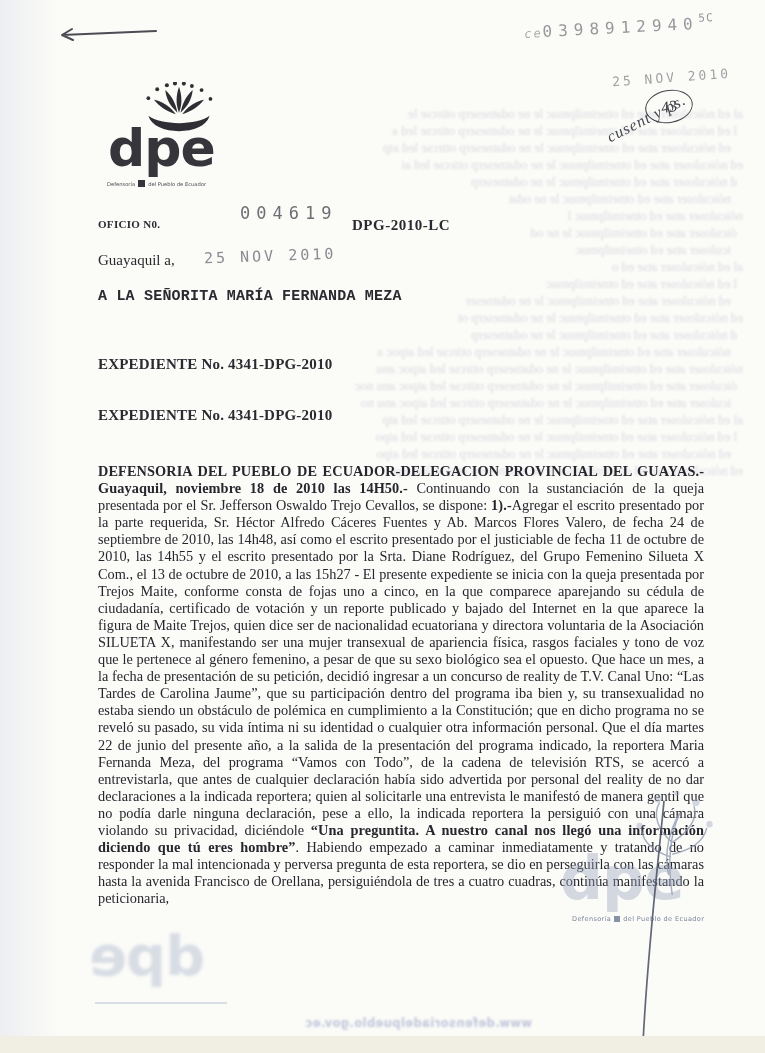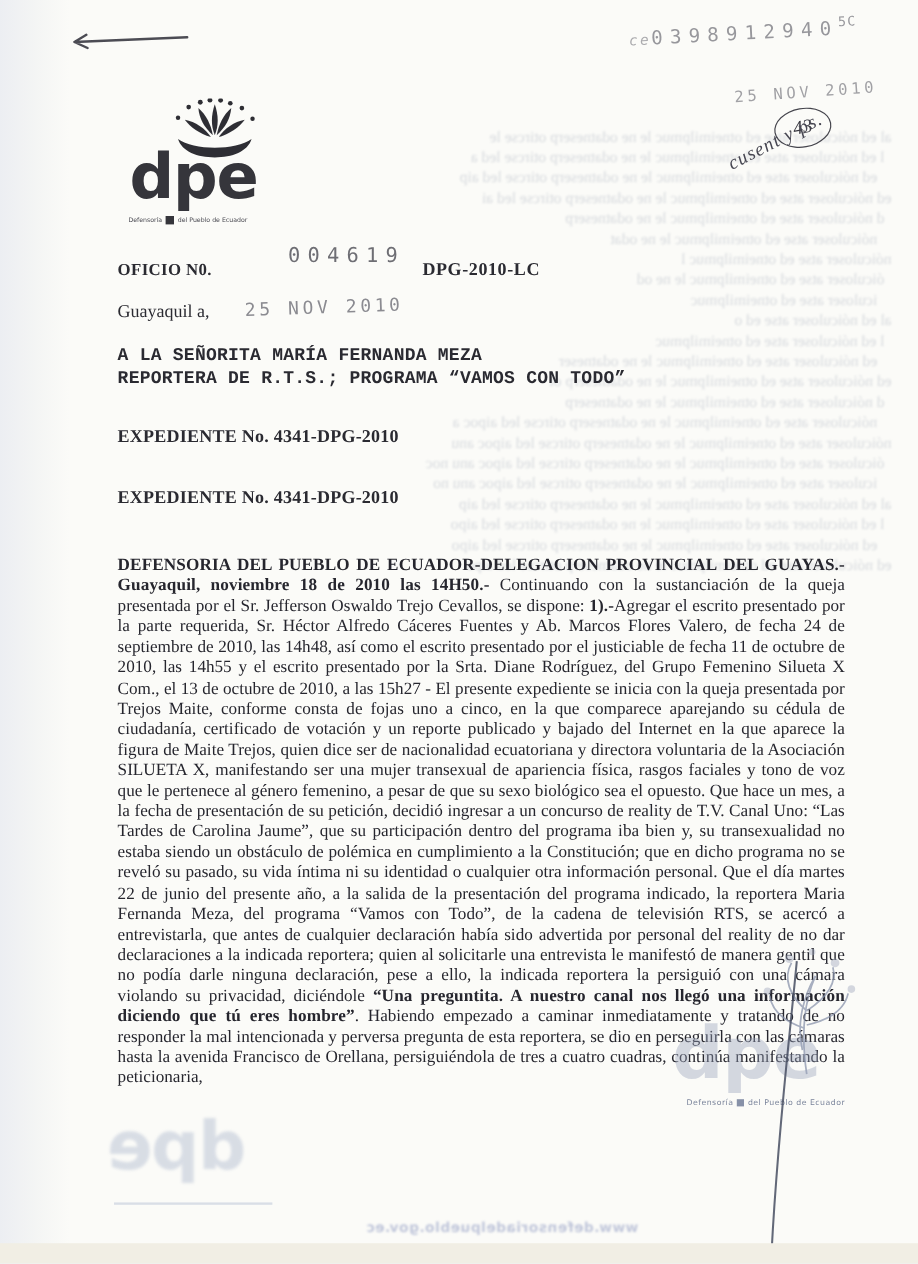--- a/index.html
+++ b/index.html
@@ -32,21 +32,21 @@
   .handnote{left:604px;top:130px;transform:rotate(-27deg);transform-origin:left top;
     font-style:italic;font-size:16px;color:#464651;letter-spacing:1px;white-space:nowrap;}
   
   .logo-flower{left:138px;top:82px;}
   .logo-text{left:108px;top:122px;font-family:"DejaVu Sans",sans-serif;font-weight:bold;
     font-size:52px;line-height:1;color:#35353b;letter-spacing:-1px;}
   .logo-caption{left:107px;top:180px;width:120px;display:flex;align-items:center;gap:3px;
     font-family:"DejaVu Sans",sans-serif;font-size:5.2px;color:#4a4a52;white-space:nowrap;}
   .logo-caption .sq{width:7px;height:7px;background:#35353b;flex:0 0 auto;}
   
-  .oficio-label{left:98px;top:218px;font-weight:bold;font-size:14px;letter-spacing:.3px;}
+  .oficio-label{left:98px;top:218px;font-weight:bold;font-size:11px;letter-spacing:.3px;}
   .oficio-num{left:216px;top:203px;font-family:"DejaVu Sans Mono",monospace;
     font-size:17px;letter-spacing:6px;color:#67676d;opacity:.95;margin-left:24px;}
   .oficio-code{left:352px;top:217px;font-weight:bold;font-size:15px;letter-spacing:.5px;}
   .place-line{left:98px;top:252px;font-size:15px;}
   .date-mid{left:204px;top:247px;transform:rotate(-2deg);
     font-family:"DejaVu Sans Mono",monospace;font-size:15px;letter-spacing:3px;color:#8b8b91;}
   .addressee{left:98px;top:288px;font-weight:bold;font-size:15px;line-height:18.5px;letter-spacing:.2px;font-family:Liberation Mono, monospace;}
   .exp1{left:98px;top:356px;font-weight:bold;font-size:15px;letter-spacing:.2px;}
   .exp2{left:98px;top:407px;font-weight:bold;font-size:15px;letter-spacing:.2px;}
   .body-par{left:98px;top:423px;width:606px;font-size:14.3px;line-height:17.1px;
@@ -148,21 +148,20 @@
 
   <div class="abs oficio-label">OFICIO N0.</div>
   <div class="abs oficio-num">004619</div>
   <div class="abs oficio-code">DPG-2010-LC</div>
 
   <div class="abs place-line">Guayaquil a,</div>
   <div class="abs date-mid">25 NOV 2010</div>
 
   <div class="abs addressee">
     <div>A LA SEÑORITA MARÍA FERNANDA MEZA</div>
-    <div>REPORTERA DE R.T.S.; PROGRAMA “VAMOS CON TODO”</div>
   </div>
 
   <div class="abs exp1">EXPEDIENTE No. 4341-DPG-2010</div>
   <div class="abs exp2">EXPEDIENTE No. 4341-DPG-2010</div>
 
   <div class="abs body-par"><b>DEFENSORIA DEL PUEBLO DE ECUADOR-DELEGACION PROVINCIAL DEL GUAYAS.- Guayaquil, noviembre 18 de 2010 las 14H50.- </b><span>Continuando con la sustanciación de la queja presentada por el Sr. Jefferson Oswaldo Trejo Cevallos, se dispone: </span><b>1).-</b><span>Agregar el escrito presentado por la parte requerida, Sr. Héctor Alfredo Cáceres Fuentes y  Ab. Marcos Flores Valero, de  fecha 24 de septiembre de 2010, las 14h48, así como el escrito presentado por el justiciable de fecha 11 de octubre de 2010, las 14h55 y el escrito presentado por la Srta. Diane Rodríguez, del Grupo Femenino Silueta X Com., el 13 de octubre de 2010, a las 15h27 - El presente expediente se inicia con la queja presentada por Trejos Maite, conforme consta de fojas uno a cinco, en la que comparece aparejando su cédula de ciudadanía, certificado de votación y un reporte publicado y bajado del Internet en la que aparece la figura de Maite Trejos, quien dice ser de nacionalidad ecuatoriana y  directora voluntaria de la Asociación SILUETA X,   manifestando ser una mujer transexual de apariencia física, rasgos faciales y tono de voz que le  pertenece al género femenino, a pesar de que su sexo biológico sea el opuesto. Que hace un mes,  a la fecha de presentación de su petición,  decidió ingresar a un concurso de reality de T.V. Canal Uno: “Las Tardes de Carolina Jaume”, que su participación dentro del programa iba bien y,  su transexualidad no estaba siendo un obstáculo de polémica en cumplimiento a la Constitución; que en dicho programa no se reveló su pasado, su vida íntima ni su identidad o cualquier otra información personal. Que el día martes 22 de junio del presente año, a la salida de la presentación del programa indicado, la reportera Maria Fernanda Meza, del programa “Vamos con Todo”, de la cadena de televisión RTS, se acercó a entrevistarla, que antes de cualquier declaración había sido advertida por personal del reality de no dar declaraciones a la indicada reportera; quien al solicitarle una entrevista le manifestó de manera gentil que no podía darle ninguna declaración, pese a ello, la indicada reportera la persiguió con una cámara violando su privacidad, diciéndole </span><b>“Una preguntita.  A nuestro canal nos llegó una información diciendo que tú eres hombre”</b><span>. Habiendo empezado a caminar inmediatamente  y tratando de no responder la mal intencionada y perversa pregunta de esta reportera, se dio en perseguirla con las cámaras hasta la avenida Francisco de Orellana,  persiguiéndola de tres a cuatro cuadras, continúa manifestando la peticionaria,</span></div>
 
   <svg class="abs stamp-flourish" width="118" height="140" viewBox="0 0 130 150">
     <g stroke="#8b95ad" fill="none" stroke-width="1.6">
       <path d="M62 118 C57 85 58 55 70 28"></path>

